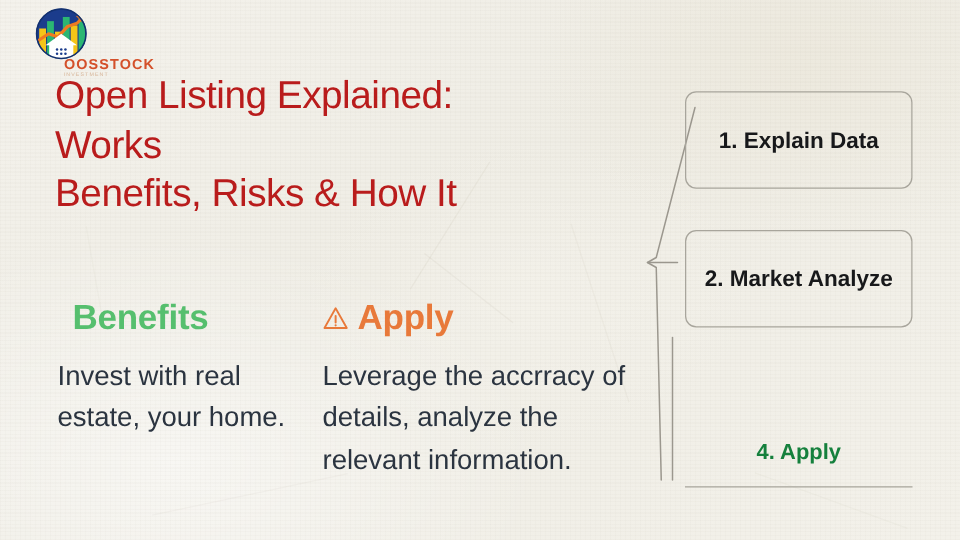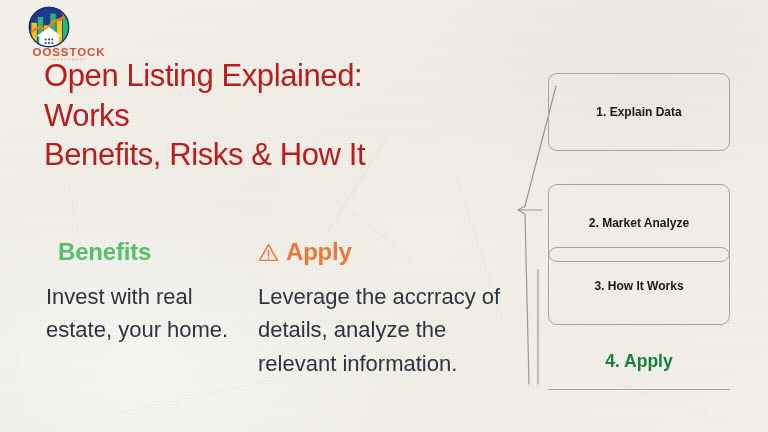--- a/index.html
+++ b/index.html
@@ -67,21 +67,21 @@
     left: 14px;
     top: 0px;
     width: 42px;
     height: 42px;
   }
   .logo-word {
     position: absolute;
     left: 0px;
     top: 40px;
     width: 110px;
-    text-align: center;
+    text-align: right;
     font-size: 11.5px;
     font-weight: bold;
     letter-spacing: .9px;
     color: #d4502a;
     white-space: nowrap;
   }
   .logo-sub {
     position: absolute;
     left: 0px;
     top: 51px;
@@ -111,21 +111,21 @@
   .col {
     position: absolute;
   }
   .col-benefits { left: 46px;  top: 238px; width: 190px; }
   .col-risks    { left: 258px; top: 238px; width: 258px; }
 
   .col-head {
     display: flex;
     align-items: center;
     gap: 7px;
-    font-size: 24px;
+    font-size: 28px;
     font-weight: bold;
     letter-spacing: -.2px;
     margin-bottom: 14px;
   }
   .col-head.benefits { color: #56bf6e; padding-left: 12px; }
   .col-head.risks    { color: #e8793a; }
 
   .warn-icon { display: block; width: 21px; height: 21px; flex: 0 0 auto; }
 
   .col-body {
@@ -146,21 +146,21 @@
     position: absolute;
     left: 2px;
     width: 182px;
     border: 1px solid #a8a59c;
     border-radius: 9px;
     background: transparent;
     display: flex;
     align-items: center;
     justify-content: center;
     text-align: center;
-    font-size: 12px;
+    font-size: 18px;
     font-weight: bold;
     line-height: 1.25;
     color: #17181a;
     padding: 4px 10px;
   }
   .step-1 { top: 3px;   height: 78px; }
   .step-2 { top: 90px;  height: 78px; margin-top: 24px; }
   .step-3 { top: 177px; height: 78px; }
   .step-4 {
     position: absolute;
@@ -265,16 +265,15 @@
 
   <svg class="brace" viewBox="0 0 42 302">
     <path d="M40 2 L9 122 L2 126 L9 130 L13 300" fill="none" stroke="#9b978e" stroke-width="1.2" stroke-linejoin="round" stroke-linecap="round"></path>
     <line x1="2" y1="126" x2="26" y2="126" stroke="#9b978e" stroke-width="1.2" stroke-linecap="round"></line>
     <line x1="22" y1="186" x2="22" y2="300" stroke="#9b978e" stroke-width="1.2" stroke-linecap="round"></line>
   </svg>
 
   <div class="steps">
     <div class="step-box step-1">1. Explain Data</div>
     <div class="step-box step-2">2. Market Analyze</div>
-    <div class="step-box step-3">3. How It Works</div>
     <div class="step-4">4. Apply</div>
   </div>
 </div>
 
 </body></html>

